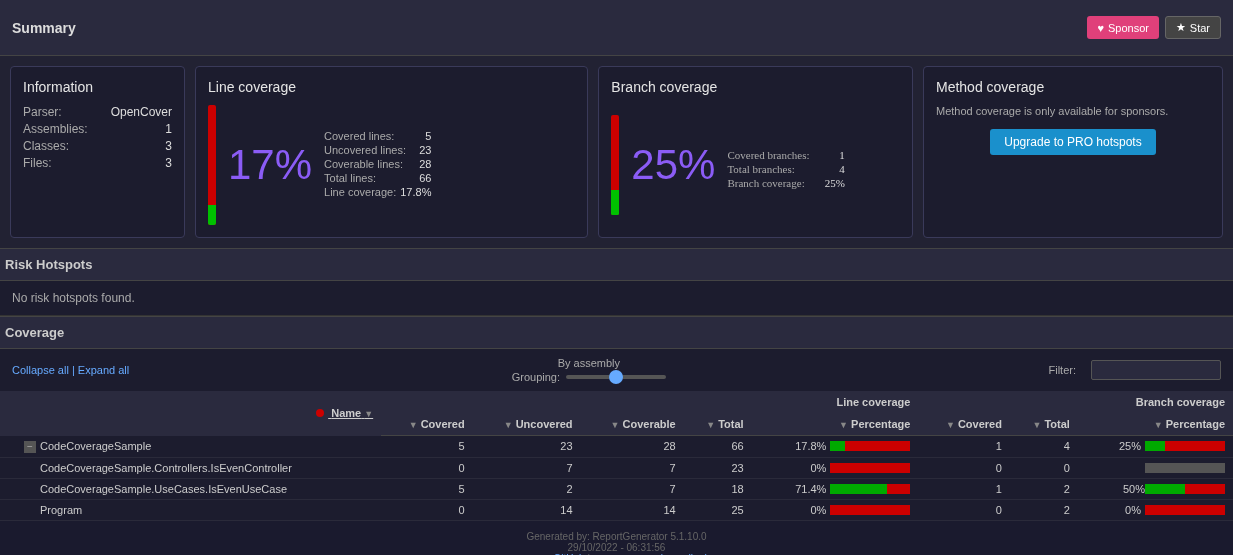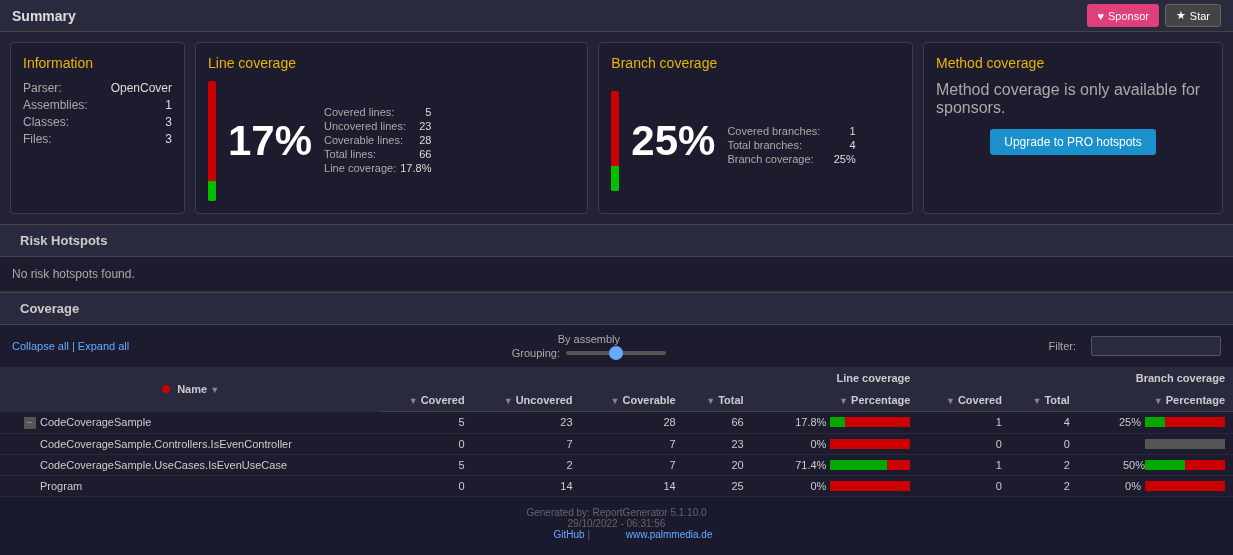--- a/index.html
+++ b/index.html
@@ -1,73 +1,73 @@
 <!DOCTYPE html>
 <html><head>
   <meta charset="utf-8">
   <style>
     * { box-sizing: border-box; margin: 0; padding: 0; }
     body { background: #1a1a2e; color: #ccc; font-family: Arial, sans-serif; font-size: 12px; min-width: 1233px; }
 
     
-    .header { background: #2a2a3e; padding: 4px 12px; display: flex; align-items: center; justify-content: space-between; border-bottom: 1px solid #444; }
+    .header { background: #2a2a3e; padding: 16px 12px; display: flex; align-items: center; justify-content: space-between; border-bottom: 1px solid #444; }
     .header-title { color: #ddd; font-size: 14px; font-weight: bold; }
     .header-buttons { display: flex; gap: 6px; }
     .btn-sponsor { background: #e0407a; color: white; border: none; padding: 4px 10px; border-radius: 3px; cursor: pointer; font-size: 11px; display: flex; align-items: center; gap: 4px; }
     .btn-star { background: #444; color: white; border: 1px solid #666; padding: 4px 10px; border-radius: 3px; cursor: pointer; font-size: 11px; display: flex; align-items: center; gap: 4px; }
 
     
     .summary-section { background: #222233; padding: 10px 10px; display: flex; gap: 10px; }
 
     
     .card { background: #1c1c2e; border: 1px solid #3a3a5a; border-radius: 4px; padding: 12px; }
-    .card-title { font-size: 14px; color: #eab308; margin-bottom: 10px; font-weight: normal; }
+    .card-title { font-size: 14px; color: #e5e5e5; margin-bottom: 10px; font-weight: normal; }
 
     .info-card { width: 175px; }
     .info-row { display: flex; justify-content: space-between; margin-bottom: 3px; }
     .info-label { color: #aaa; }
     .info-value { color: #ddd; }
     .coverage-bar-vertical { width: 8px; height: 120px; background: #c00; border-radius: 2px; position: relative; flex-shrink: 0; }
     .coverage-bar-vertical::after { content: ''; position: absolute; bottom: 0; left: 0; right: 0; background: #00c000; border-radius: 0 0 2px 2px; height: 17%; }
-    .big-percent { font-size: 42px; font-weight: bold; color: #ffffff; }
+    .big-percent { font-size: 42px; font-weight: normal; color: #8b5cf6; }
     .coverage-details { font-size: 11px; }
     .coverage-detail-row { display: flex; justify-content: space-between; gap: 4px; margin-bottom: 2px; }
     .detail-label { color: #aaa; }
     .detail-value { color: #ddd; text-align: right; }
     .branch-details { margin-top: 10px; font-size: 11px; }
-    .branch-detail-row { display: flex; justify-content: space-between; gap: 20px; margin-bottom: 2px; }
+    .branch-detail-row { display: flex; justify-content: space-between; gap: 20px; margin-bottom: 2px; font-family: Liberation Serif, serif; }
 
     
     .method-card { width: 300px; }
-    .method-note { color: #aaa; font-size: 16px; margin-bottom: 12px; }
+    .method-note { color: #aaa; font-size: 11px; margin-bottom: 12px; }
     .btn-upgrade { background: #1a90cc; color: white; border: none; padding: 6px 14px; border-radius: 3px; cursor: pointer; font-size: 12px; display: block; margin: 0 auto; }
 
     
-    .section-header { background: #2a2a3e; padding: 8px 20px; color: #ccc; font-size: 13px; font-weight: bold; border-top: 1px solid #444; border-bottom: 1px solid #444; }
+    .section-header { background: #2a2a3e; padding: 8px 5px; color: #ccc; font-size: 13px; font-weight: bold; border-top: 1px solid #444; border-bottom: 1px solid #444; }
     .section-body { background: #1c1c2e; padding: 10px 12px; border-bottom: 1px solid #333; }
     .no-hotspots { color: #aaa; font-size: 12px; }
 
     
     .coverage-section { background: #1c1c2e; }
     .coverage-toolbar { padding: 8px 12px; display: flex; align-items: center; justify-content: space-between; }
     .collapse-links { color: #6af; font-size: 11px; }
     .collapse-links a { color: #6af; cursor: pointer; text-decoration: none; }
     .grouping-area { display: flex; flex-direction: column; align-items: center; font-size: 11px; color: #aaa; }
     .grouping-label-top { margin-bottom: 2px; }
     .grouping-row { display: flex; align-items: center; gap: 6px; }
     .grouping-text { color: #aaa; }
     .slider-track { width: 100px; height: 4px; background: #555; border-radius: 2px; position: relative; }
     .slider-thumb { width: 14px; height: 14px; background: #6af; border-radius: 50%; position: absolute; top: -5px; left: 50%; transform: translateX(-50%); cursor: pointer; }
     .filter-area { display: flex; align-items: center; gap: 15px; color: #aaa; font-size: 11px; }
     .filter-input { background: #2a2a3e; border: 1px solid #555; color: #ccc; padding: 3px 6px; border-radius: 2px; width: 130px; font-size: 11px; }
 
     
     .coverage-table { width: 100%; border-collapse: collapse; font-size: 11px; }
     .coverage-table th { background: #2a2a3e; color: #ccc; padding: 5px 8px; text-align: right; border-bottom: 1px solid #444; white-space: nowrap; }
-    .coverage-table th.left { text-align: center; }
+    .coverage-table th.left { text-align: right; text-decoration: underline; }
     .coverage-table th .sort-arrow { color: #888; font-size: 9px; }
     .coverage-table td { padding: 4px 8px; text-align: right; border-bottom: 1px solid #2a2a3a; color: #ccc; }
     .coverage-table td.left { text-align: left; padding-left: 24px; }
 
     .col-header-group { text-align: center; color: #ccc; background: #252535; border-bottom: 1px solid #444; padding: 4px; font-size: 11px; }
 
     .red-dot { display: inline-block; width: 8px; height: 8px; background: #c00; border-radius: 50%; margin-right: 4px; }
 
     
     .footer { text-align: center; padding: 10px; color: #666; font-size: 10px; }
@@ -304,21 +304,21 @@
       <div style="background:#555;height:100%;width:100%;"></div>
     </div>
   </div>
           </td>
         </tr>
         <tr>
           <td class="left"><span style="margin-left:16px;">CodeCoverageSample.UseCases.IsEvenUseCase</span></td>
           <td>5</td>
           <td>2</td>
           <td>7</td>
-          <td>20</td>
+          <td>18</td>
           <td>
             <div style="display:flex;align-items:center;gap:4px;justify-content:flex-end;">
     <span>71.4%</span>
     <div style="display:flex;height:10px;width:80px;">
       <div style="background:#00aa00;height:100%;width:71%;"></div>
       <div style="background:#cc0000;height:100%;width:29%;"></div>
     </div>
   </div>
           </td>
           <td>1</td>

